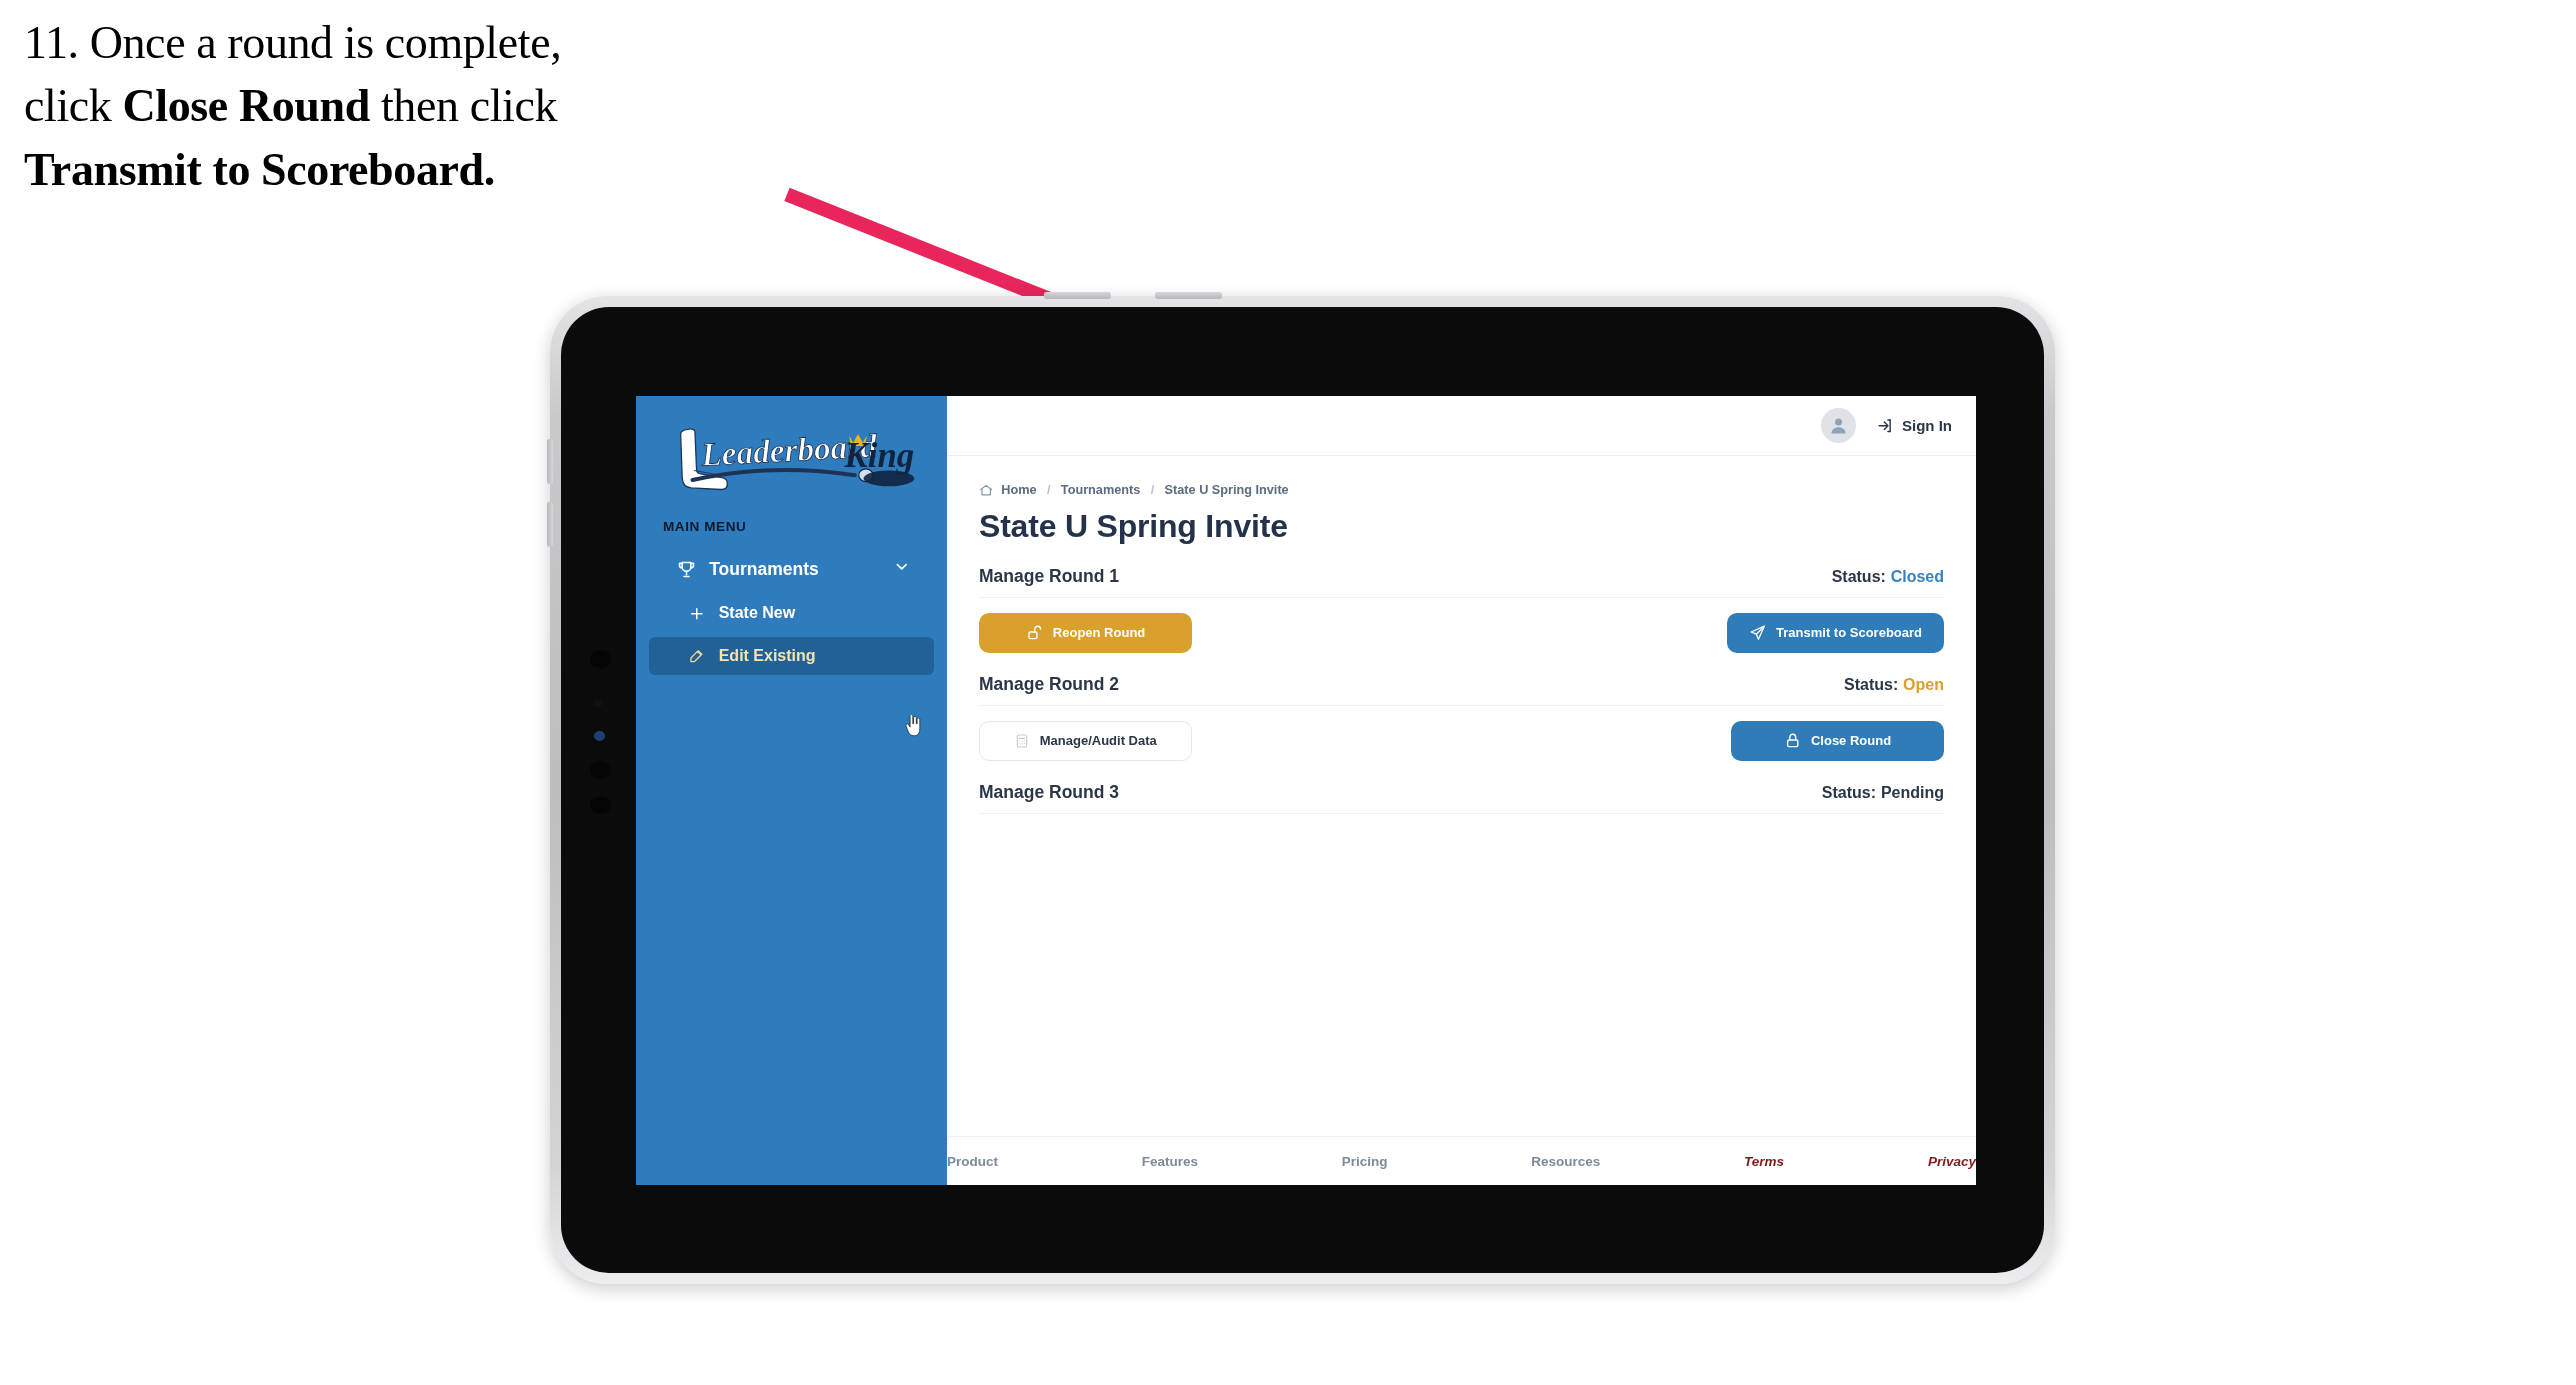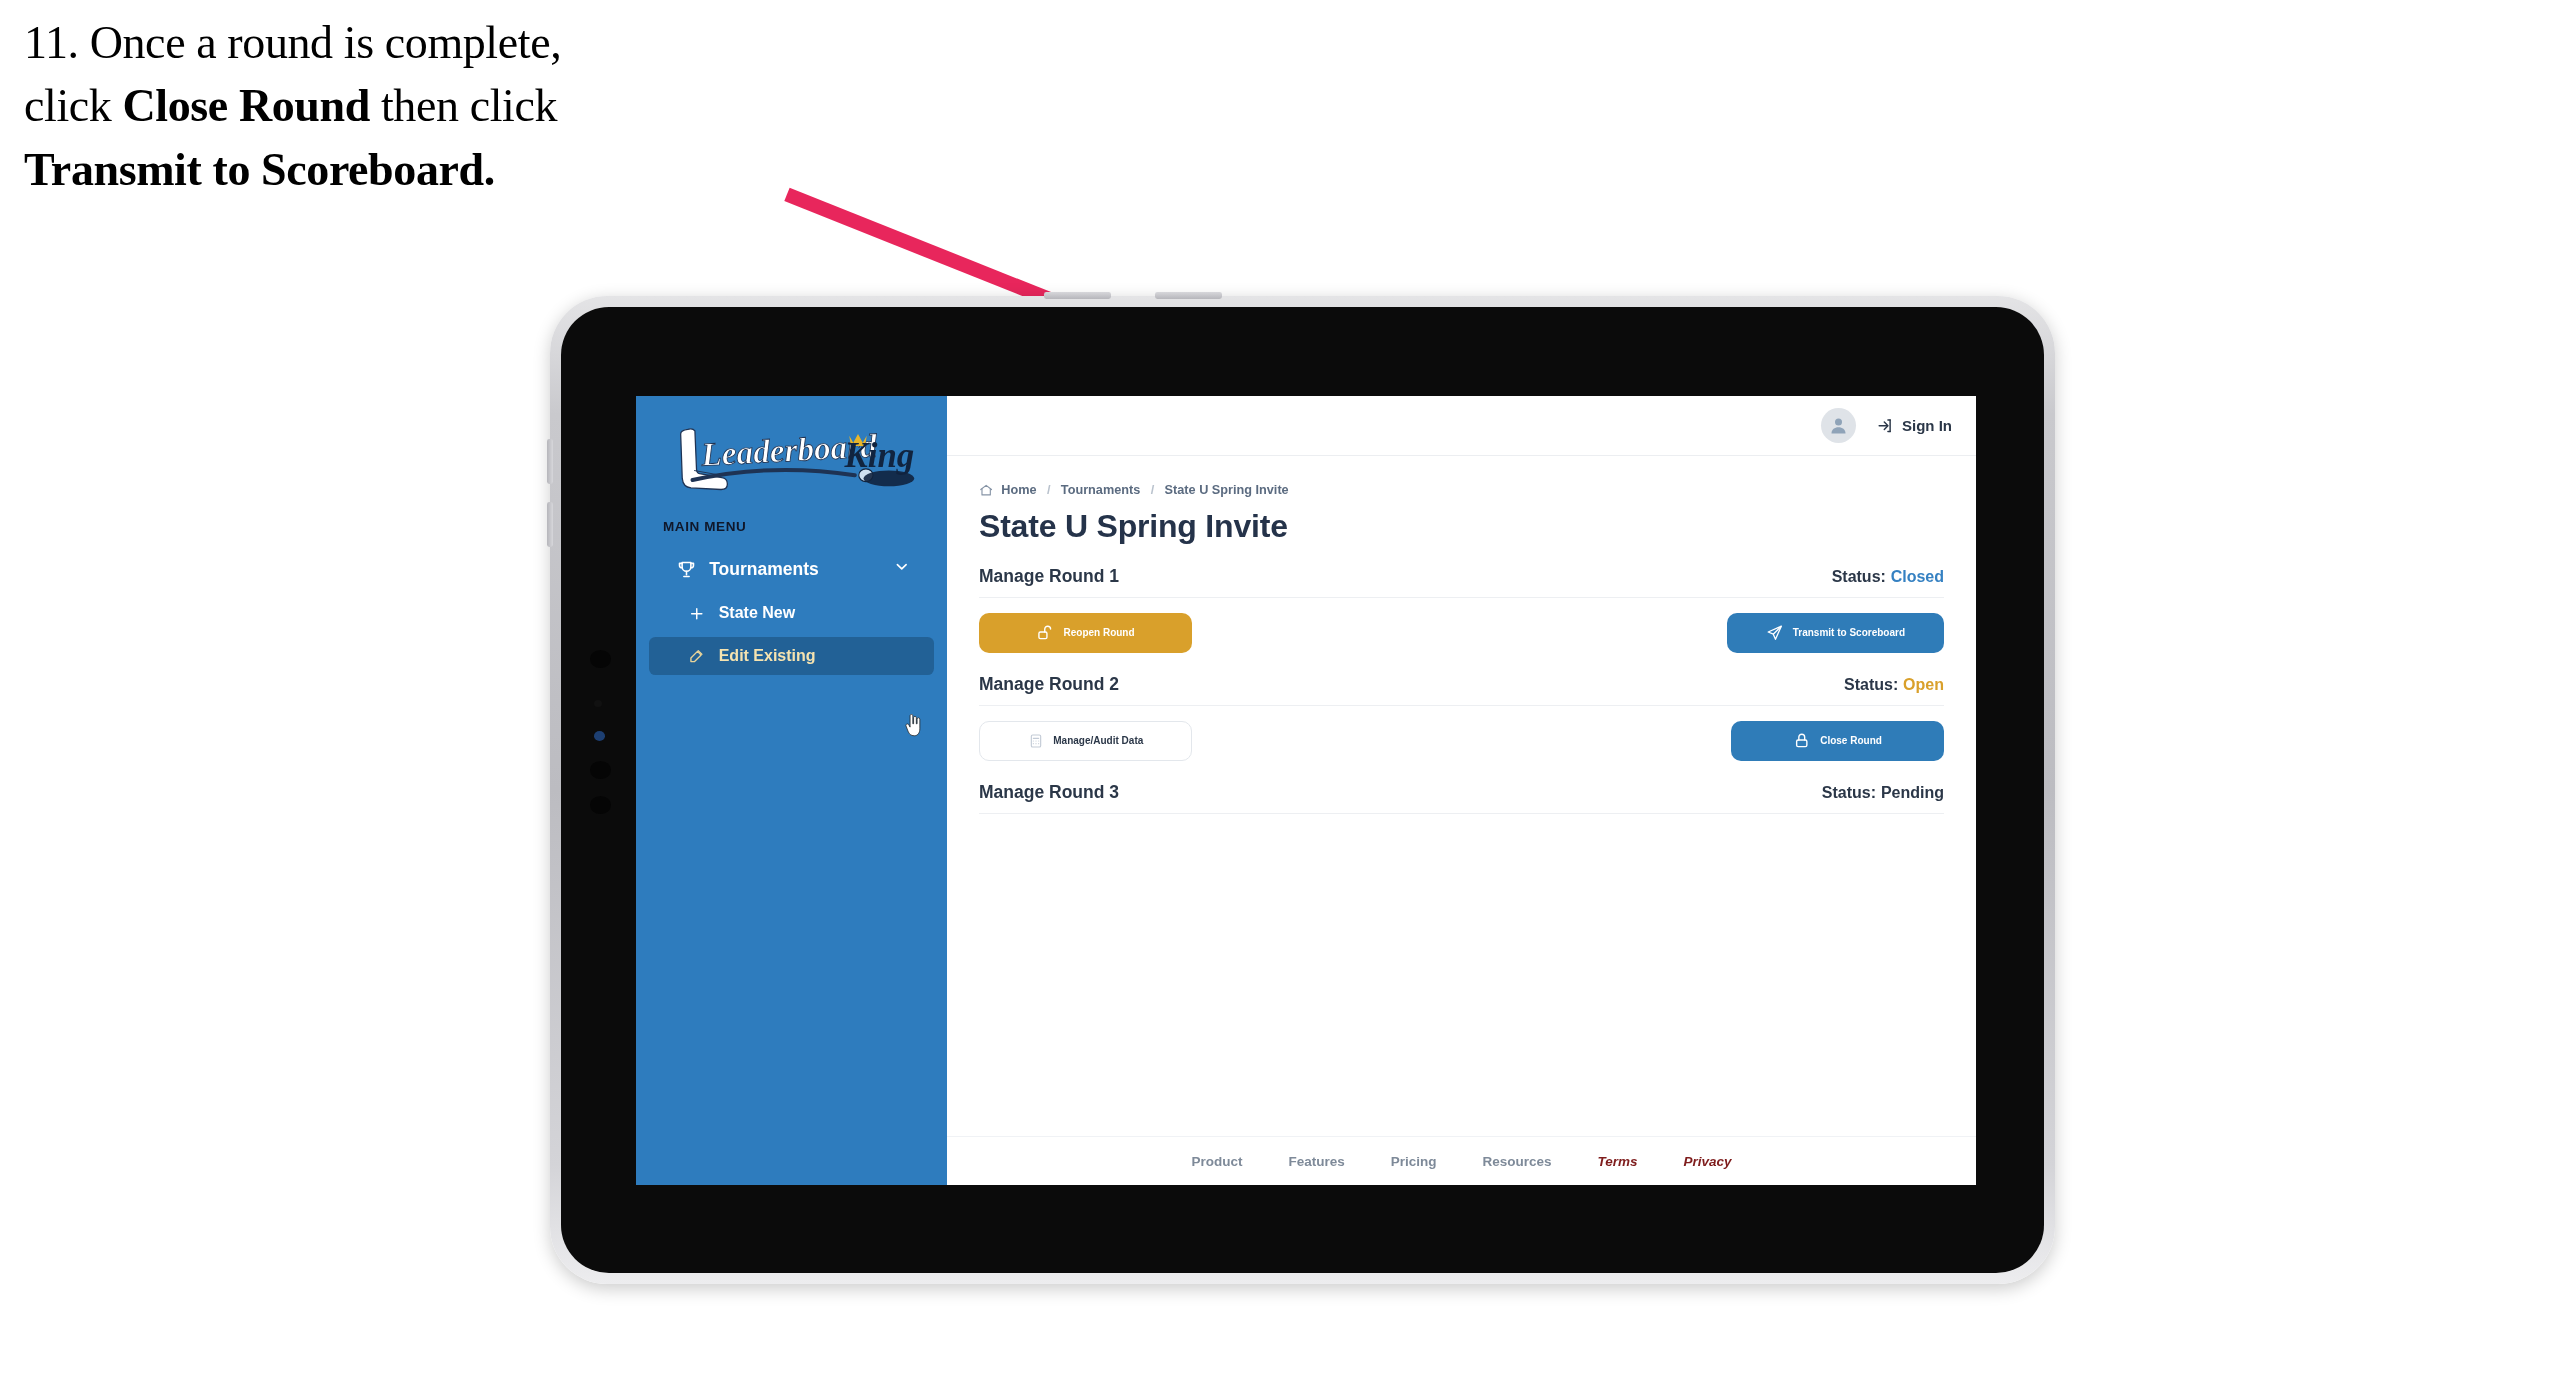--- a/index.html
+++ b/index.html
@@ -260,23 +260,23 @@
     align-items: center;
     justify-content: space-between;
     margin-top: 14.3px;
     min-height: 41px;
   }
   .btn {
     display: inline-flex;
     align-items: center;
     justify-content: center;
     height: 40px;
-    padding: 0 39px;
+    padding: 0 22px;
     border-radius: 10px;
-    font-size: 10px;
+    font-size: 13px;
     font-weight: bold;
     cursor: pointer;
     border: none;
     white-space: nowrap;
     font-family: "Liberation Sans", sans-serif;
   }
   .btn .ico {
     display: inline-flex;
     align-items: center;
     justify-content: center;
@@ -291,21 +291,21 @@
     min-width: 213px;
   }
   .btn-spacer { width: 213px; }
 
   .footer {
     flex: 0 0 auto;
     border-top: 0.8px solid #f0f2f5;
     height: 48px;
     display: flex;
     align-items: center;
-    justify-content: center;
+    justify-content: space-between;
     gap: 46px;
   }
   .footer-link {
     font-size: 13.5px;
     font-weight: bold;
     color: #7e8a99;
     cursor: pointer;
   }
   .footer-link.muted { color: #7f1d1d; font-style: italic; }
 </style>

